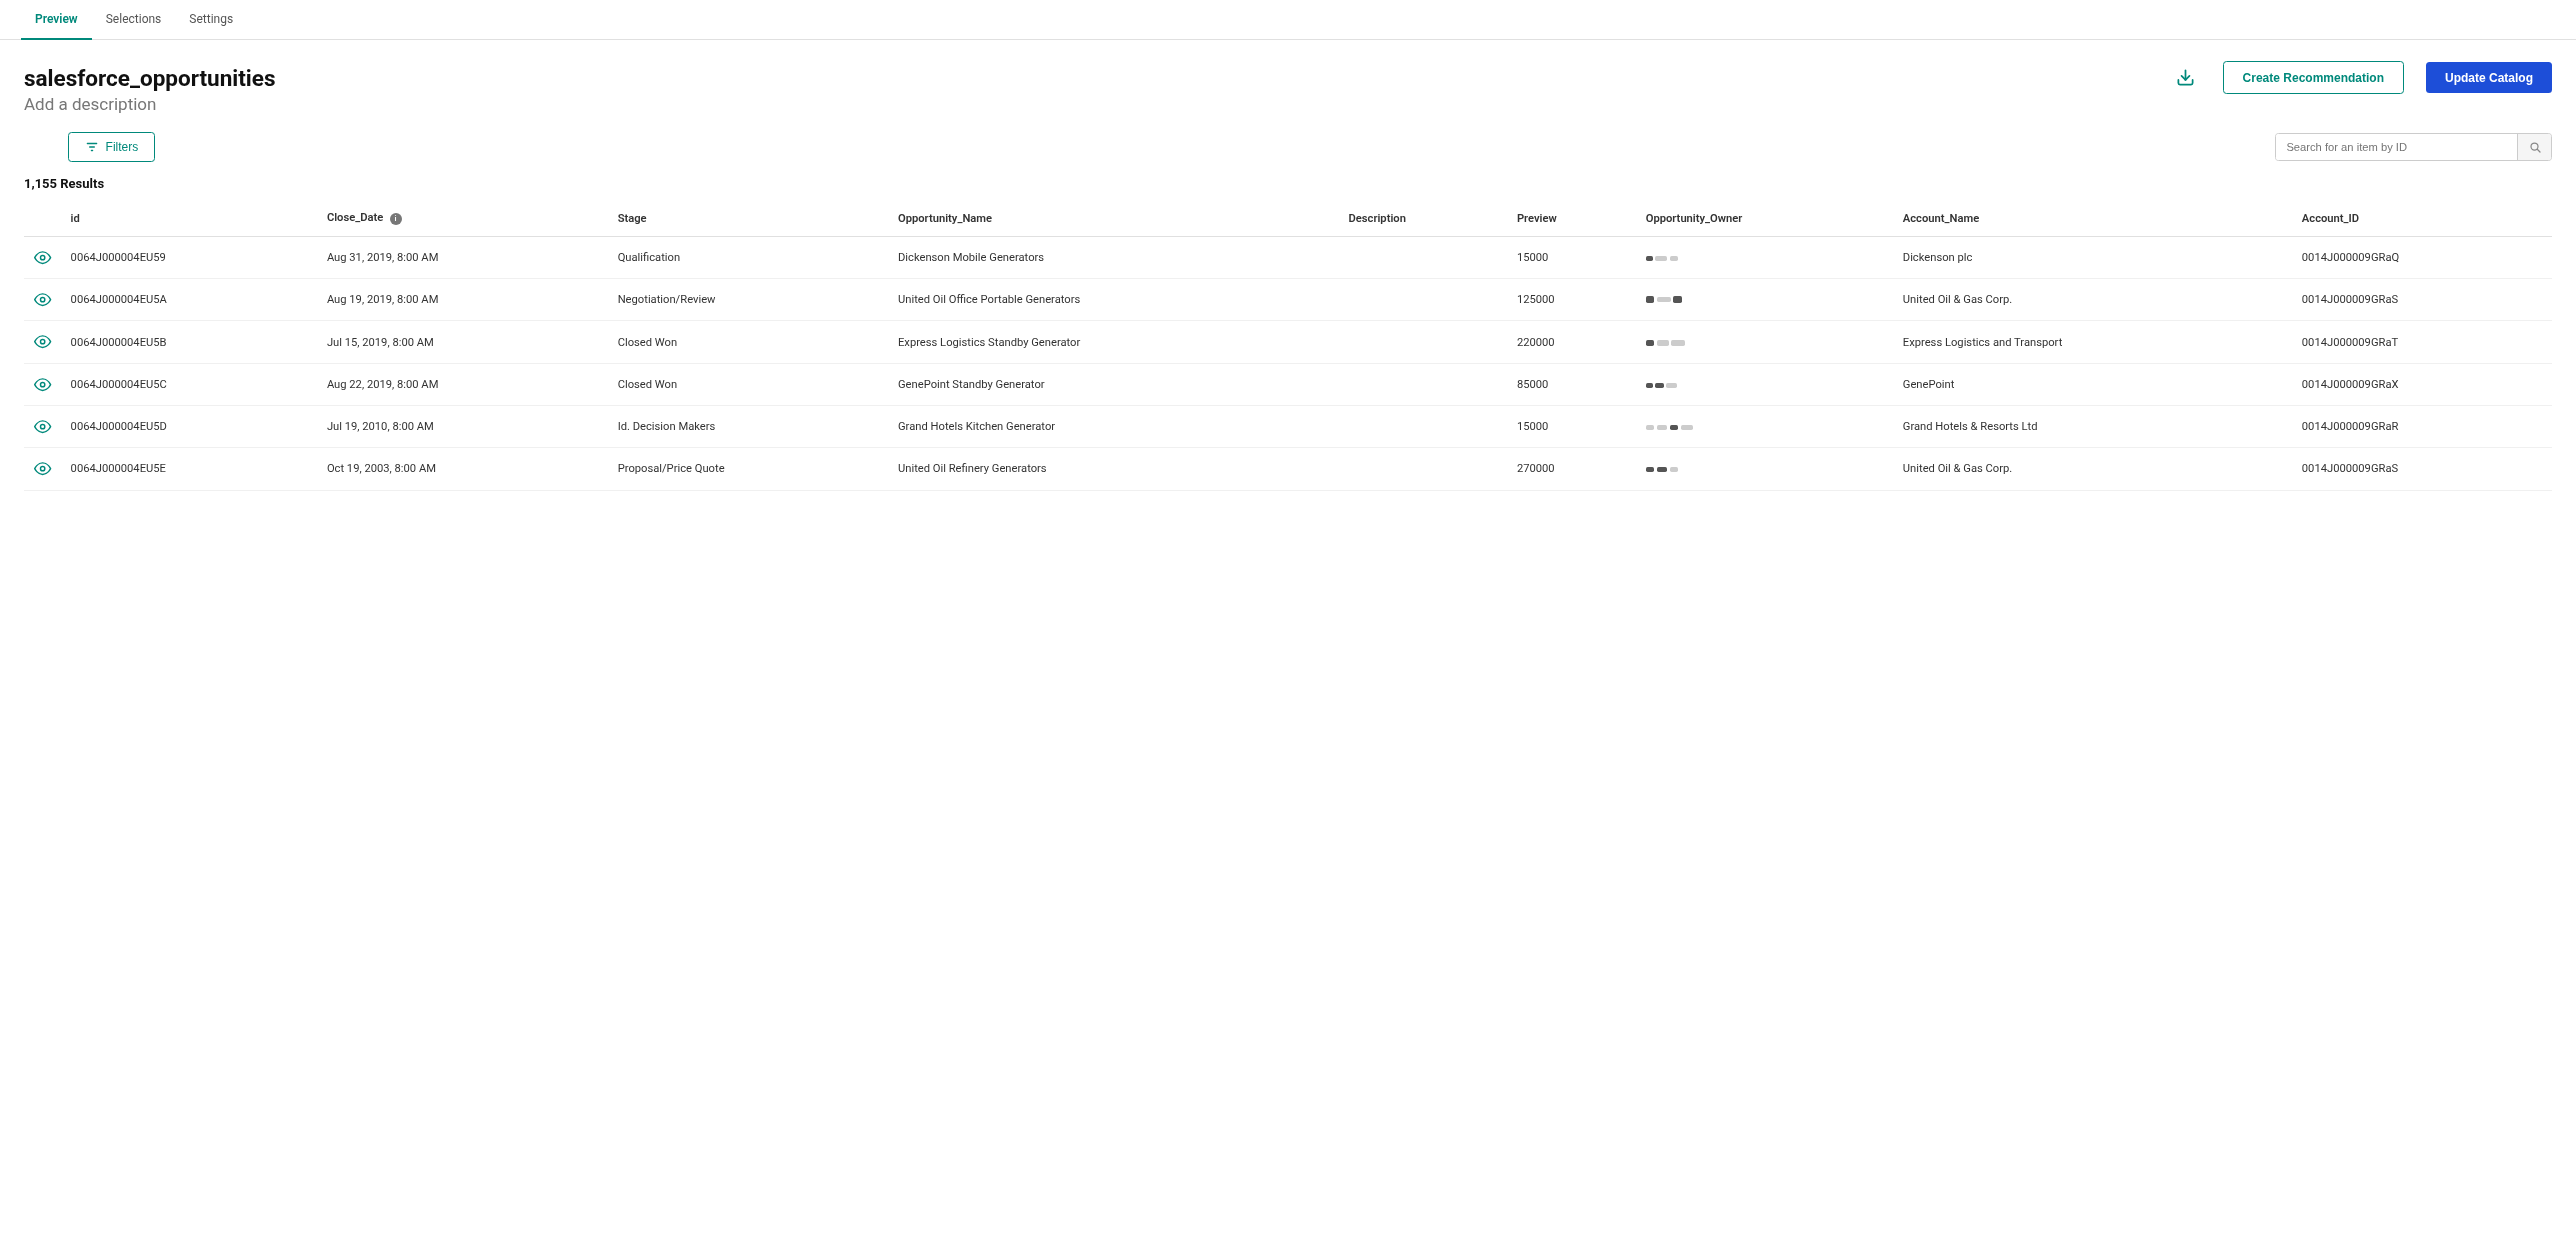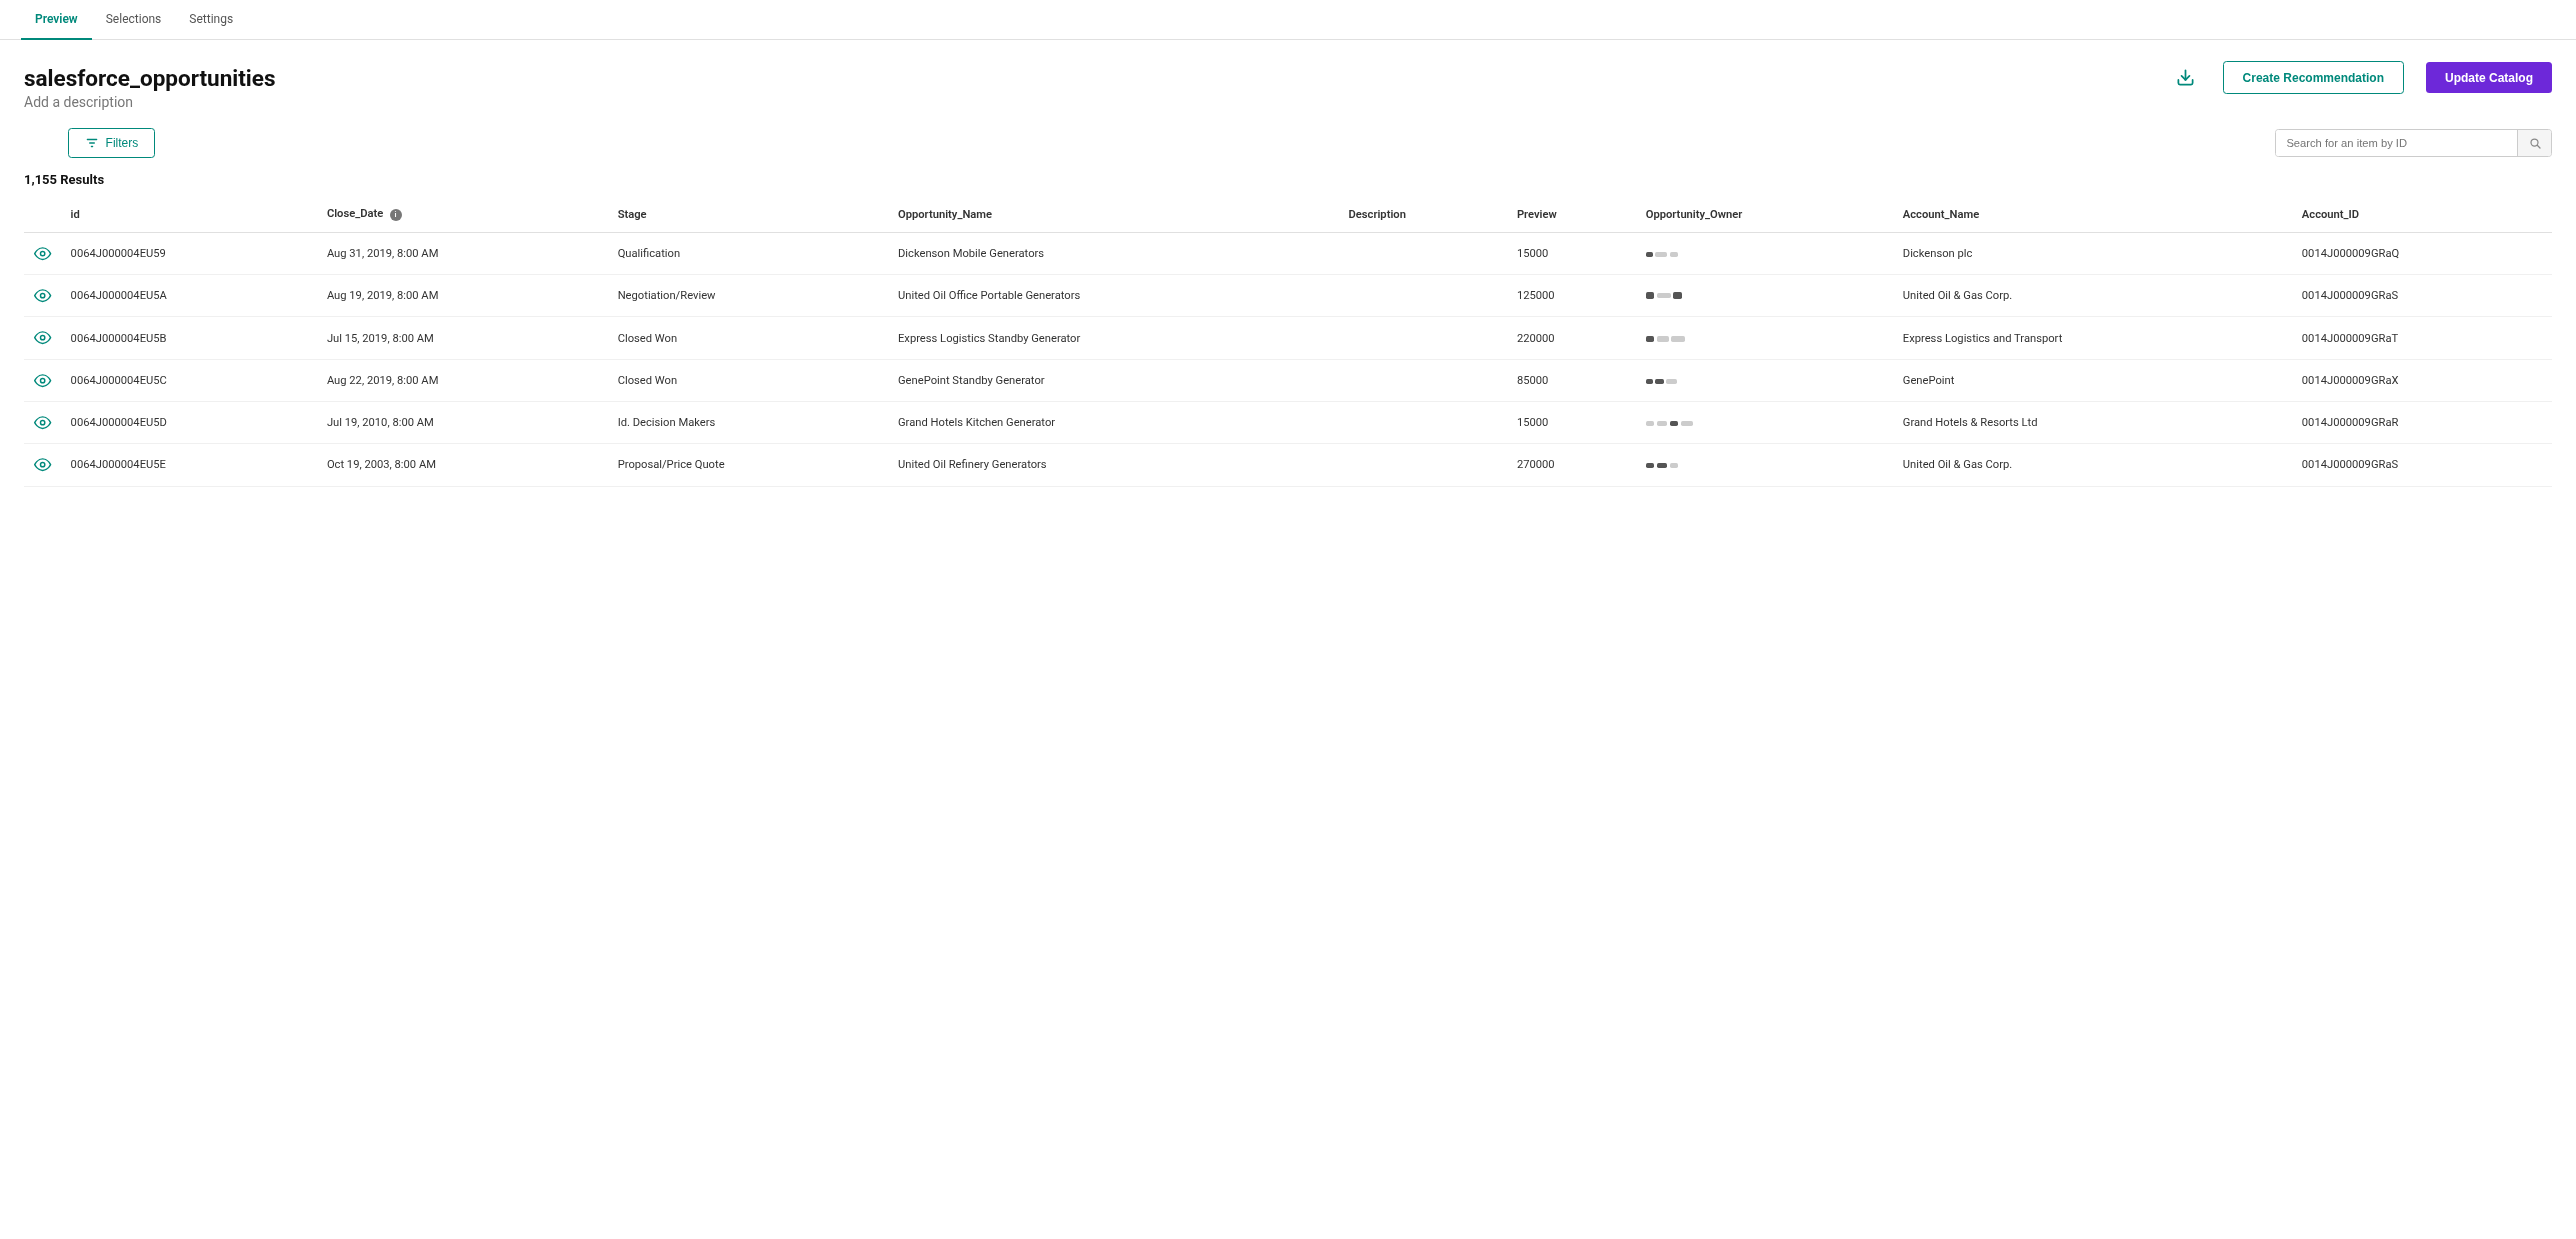--- a/index.html
+++ b/index.html
@@ -10,23 +10,23 @@
     .tab.active { color: #00897b; border-bottom-color: #00897b; font-weight: 600; }
 
     .main-content { padding: 21px 24px; }
 
     .header-row { display: flex; align-items: center; justify-content: space-between; }
     .page-title { font-size: 22.5px; font-weight: 700; color: #111; }
     .header-actions { display: flex; align-items: center; gap: 22px; }
 
     .download-btn { background: none; border: none; cursor: pointer; color: #00897b; padding: 5.2px; display: flex; align-items: center; }
     .create-btn { border: 1.3px solid #00897b; background: #fff; color: #00897b; padding: 8.6px 19px; font-size: 12px; font-weight: 600; border-radius: 3.5px; cursor: pointer; white-space: nowrap; }
-    .update-btn { background: #6d28d9; border: none; color: #fff; padding: 8.6px 19px; font-size: 12px; font-weight: 600; border-radius: 3.5px; cursor: pointer; white-space: nowrap; }
-
-    .description { color: #777; font-size: 14px; margin-bottom: 17.3px; }
+    .update-btn { background: #1d4ed8; border: none; color: #fff; padding: 8.6px 19px; font-size: 12px; font-weight: 600; border-radius: 3.5px; cursor: pointer; white-space: nowrap; }
+
+    .description { color: #777; font-size: 17px; margin-bottom: 17.3px; }
 
     .toolbar { display: flex; align-items: center; justify-content: space-between; margin-bottom: 14px; padding-left: 44px; }
     .filters-btn { display: flex; align-items: center; gap: 7px; border: 1.3px solid #00897b; background: #fff; color: #00897b; padding: 7px 15.6px; font-size: 12px; font-weight: 500; border-radius: 3.5px; cursor: pointer; }
 
     .search-box { display: flex; align-items: center; border: 0.9px solid #ccc; border-radius: 3.5px; overflow: hidden; width: 277px; justify-content: center; }
     .search-input { border: none; outline: none; padding: 7px 10.4px; font-size: 11.2px; color: #555; width: 100%; }
     .search-icon-btn { background: #f5f5f5; border: none; border-left: 0.9px solid #ccc; padding: 7px 10.4px; cursor: pointer; color: #777; display: flex; align-items: center; }
 
     .results-count { font-size: 13px; font-weight: 700; color: #111; margin-bottom: 10.4px; }
 

